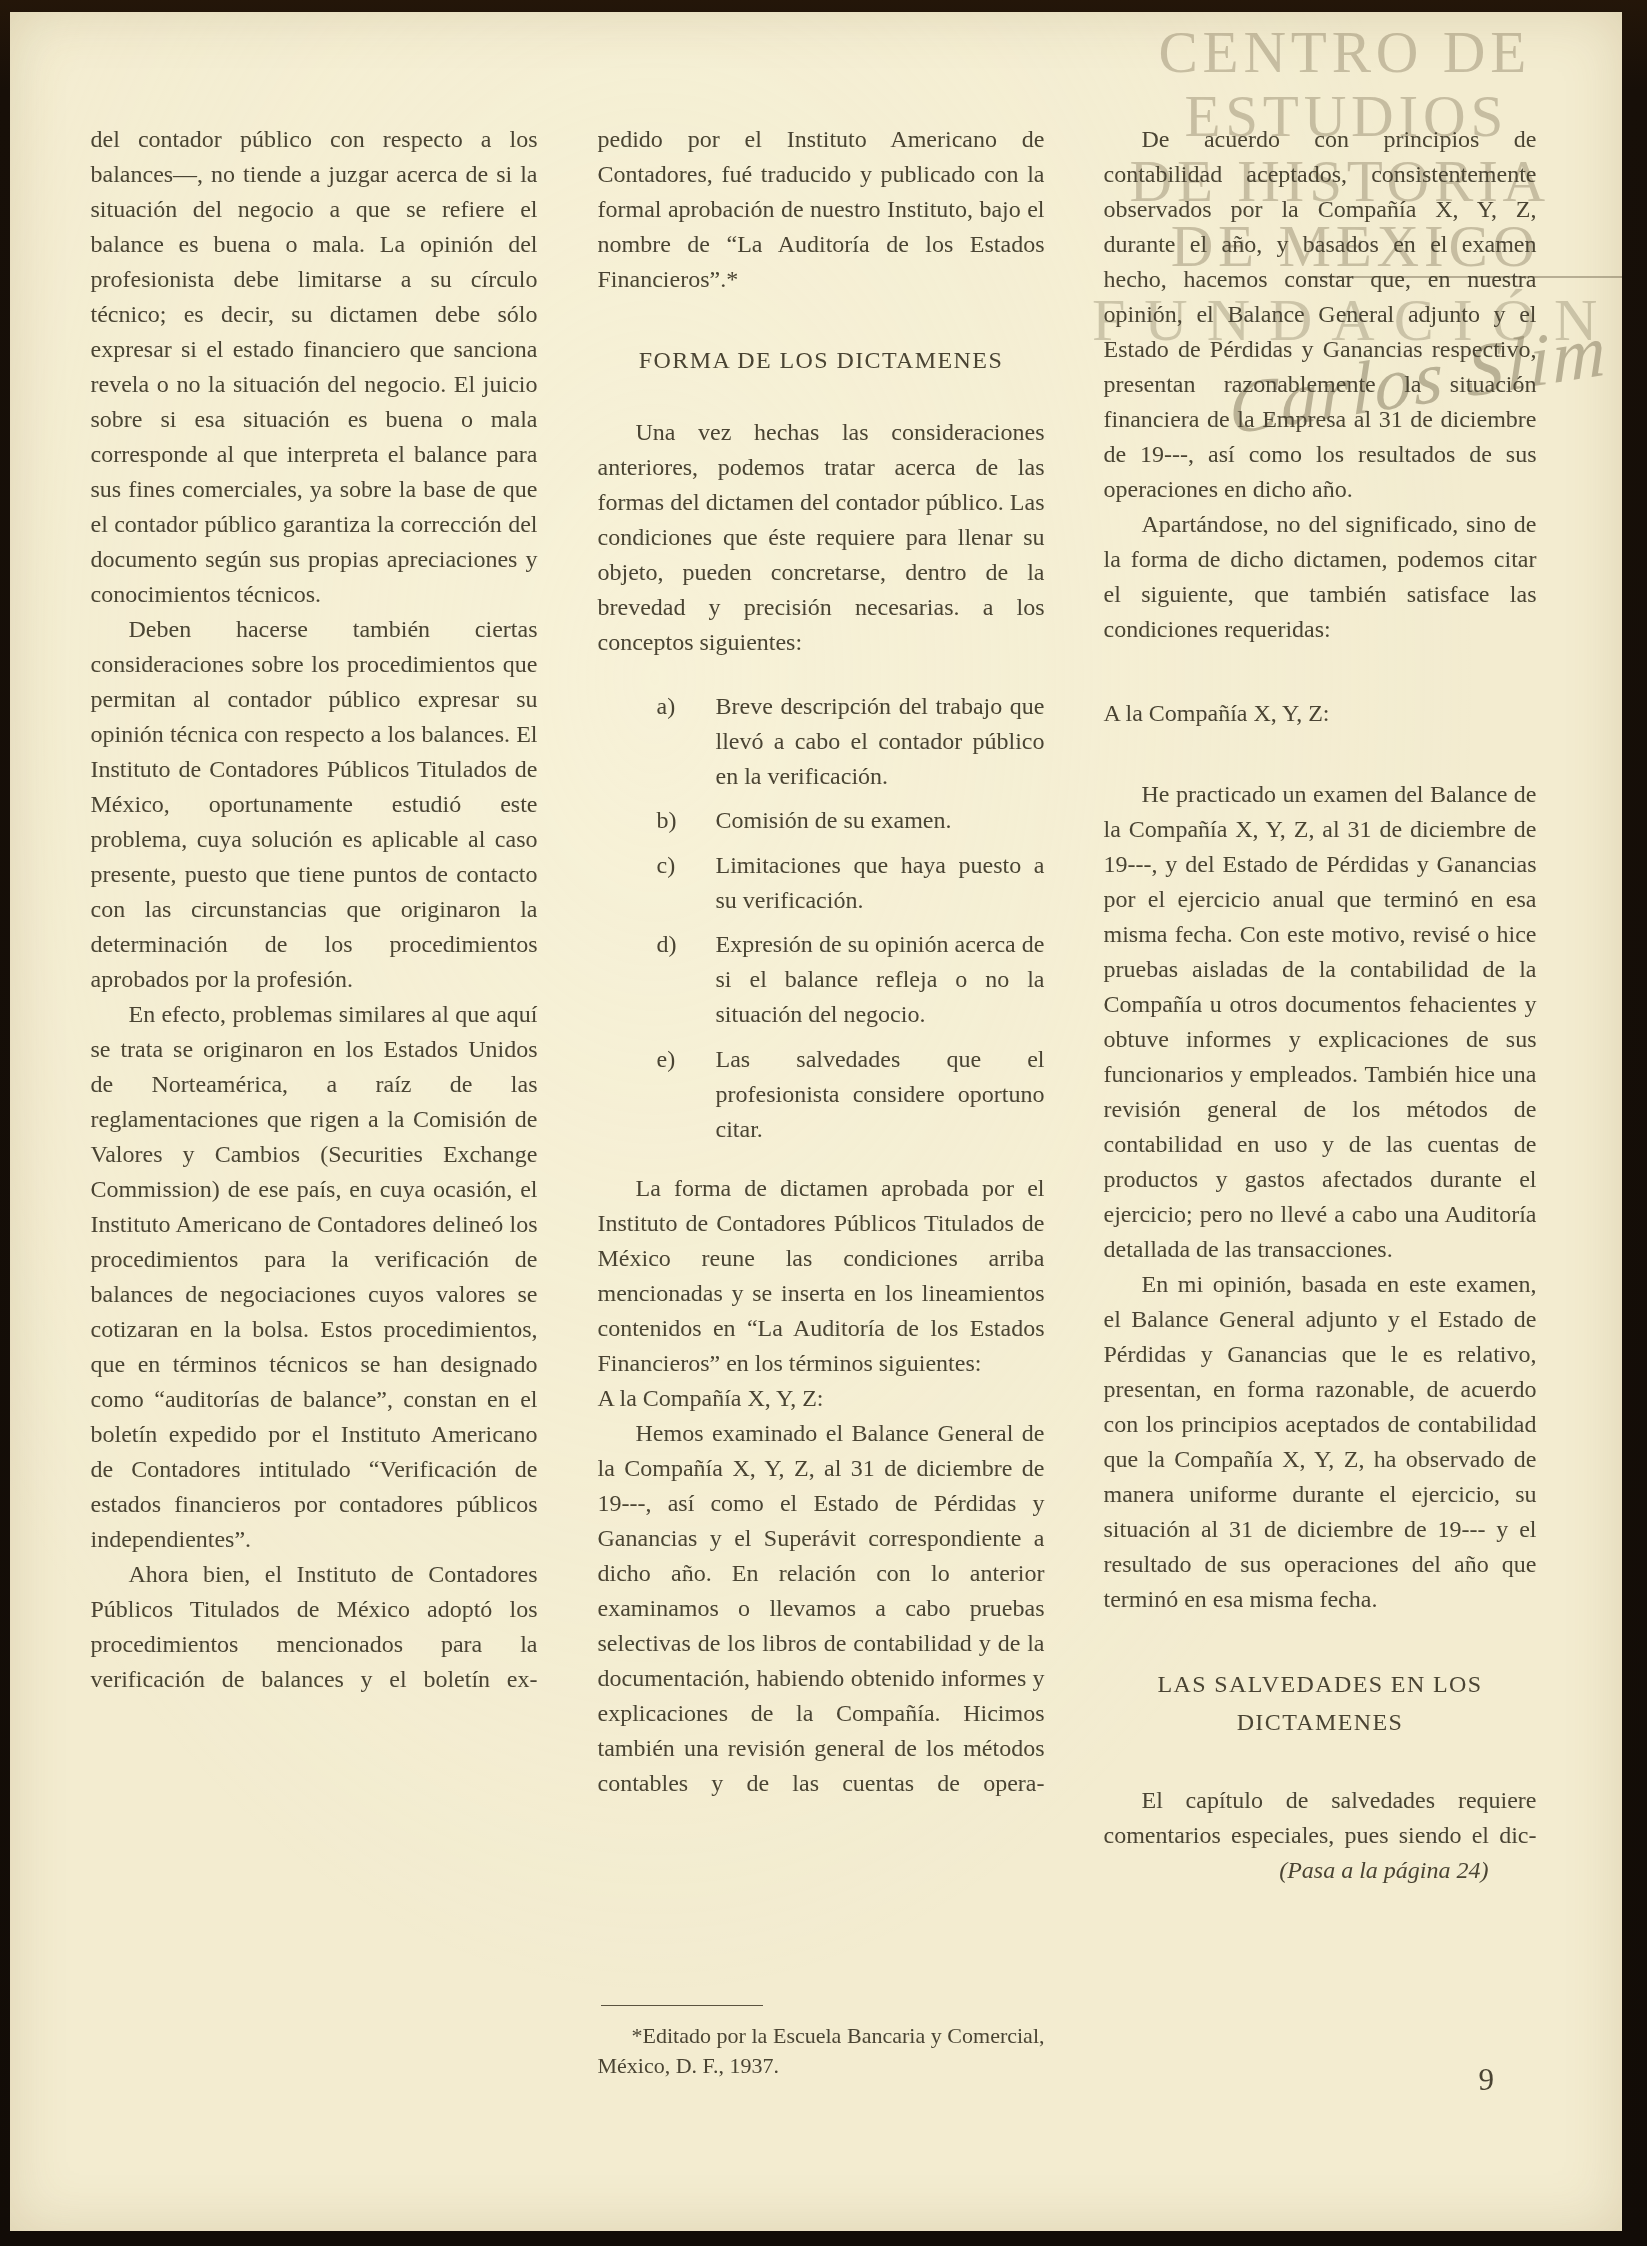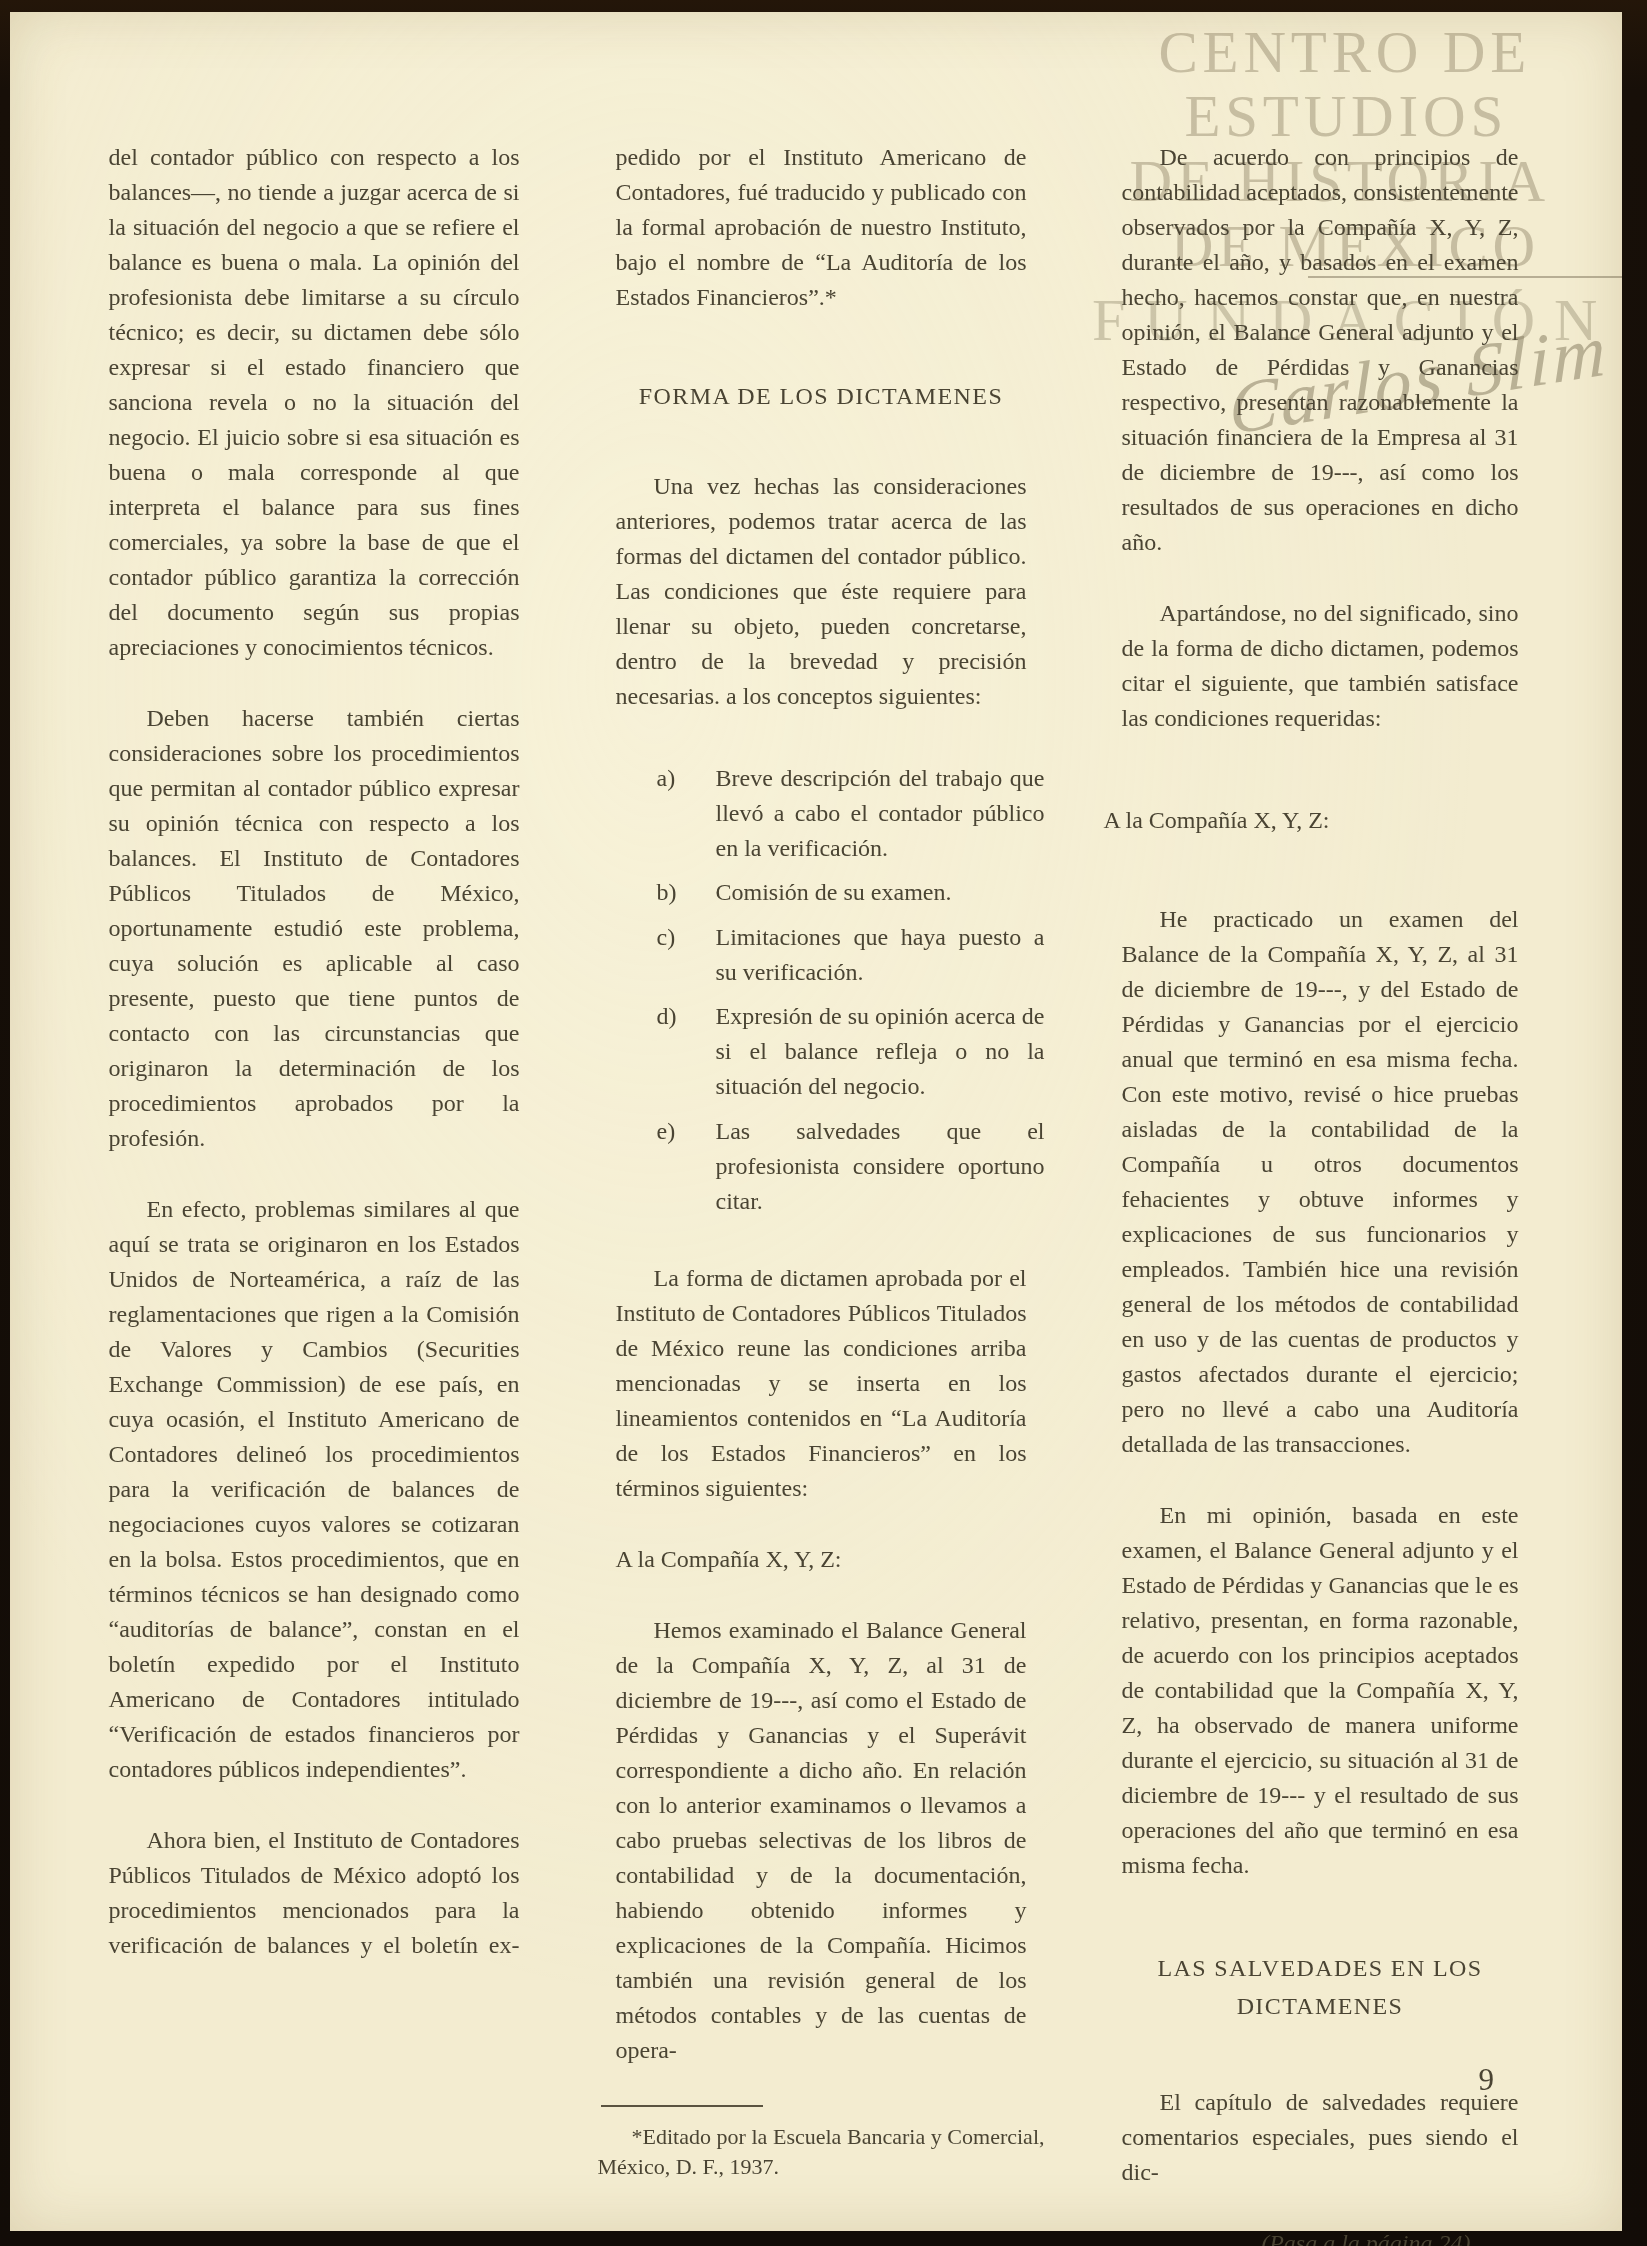--- a/index.html
+++ b/index.html
@@ -28,21 +28,21 @@
     display:flex;
     flex-direction:column;
     color:#4a4433;
     font-size:24px;
     line-height:35px;
     text-align:justify;
   }
   .col-1 { left:81px;  width:447px;  height:1940px; }
   .col-2 { left:588px; width:447px;  height:1959px; }
   .col-3 { left:1094px;width:433px;  height:1950px; }
-  p.body-par { margin:18px; }
+  p.body-par { margin:0; }
   p.indent { text-indent:38px; }
   p.runs-on { text-align-last:justify; }
   .section-heading {
     text-align:center;
     letter-spacing:1.4px;
     line-height:38px;
     margin:34px 0 25px 0;
   }
   .col-2 .section-heading { margin:44px 0 36px 0; }
   .col-3 .section-heading { margin:48px 0 42px 0;font-family:Liberation Serif, serif; }

